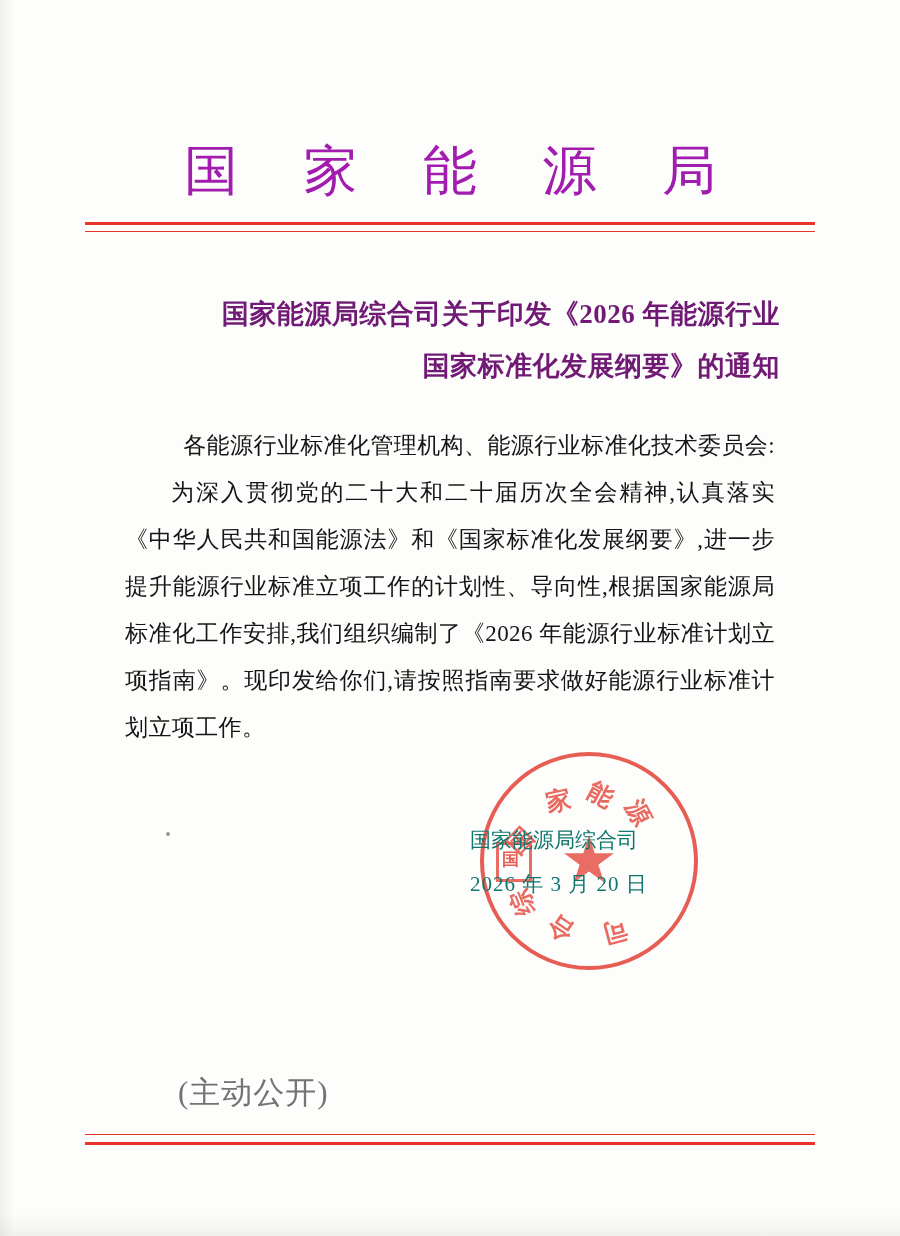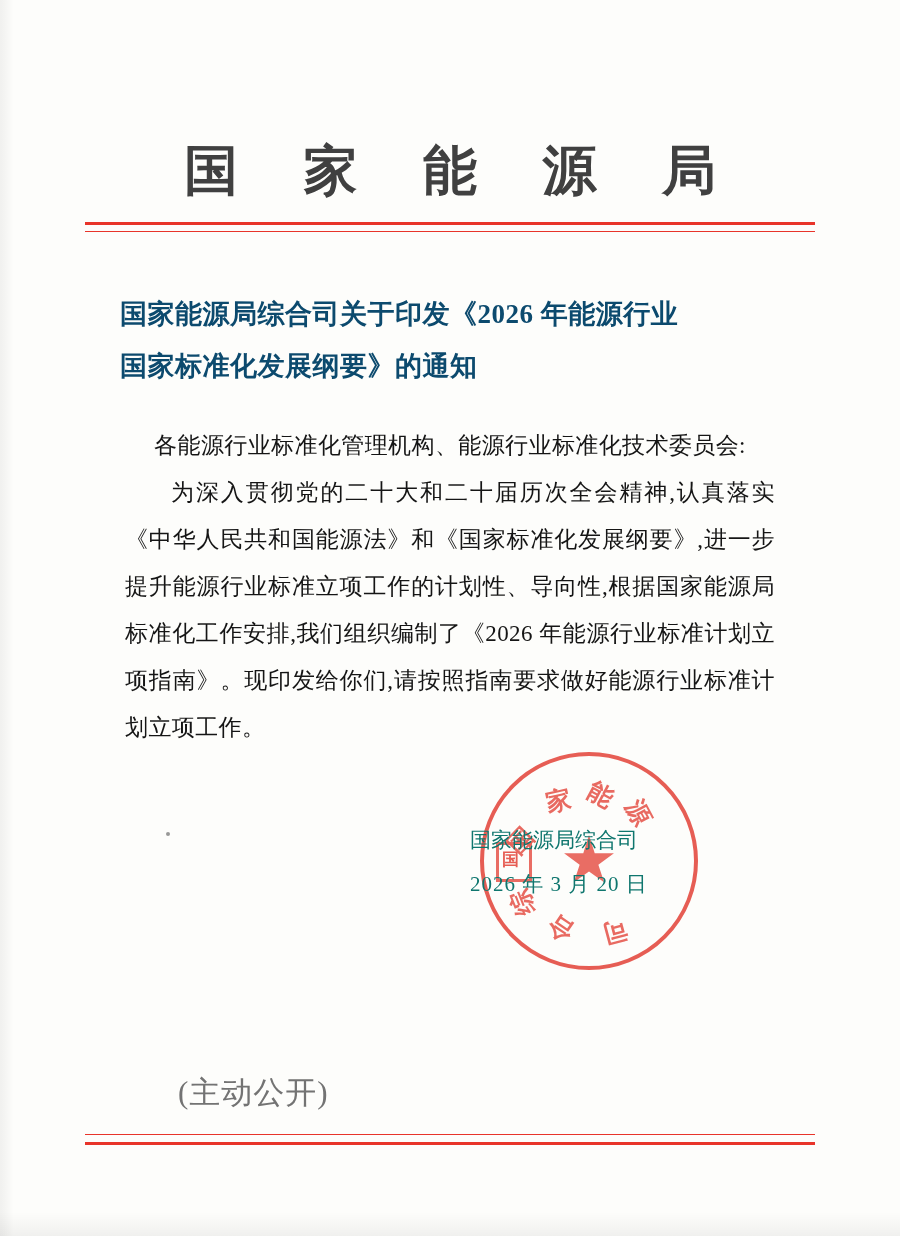--- a/index.html
+++ b/index.html
@@ -25,24 +25,24 @@
   
   .letterhead {
     position: absolute;
     top: 140px;
     left: 0;
     width: 100%;
     text-align: center;
   }
   .letterhead-title {
     font-family: "Liberation Serif", "DejaVu Serif", serif;
-    font-weight: bold;
+    font-weight: normal;
     font-size: 54px;
     letter-spacing: 26px;
-    color: #404040;
+    color: #a21caf;
     text-indent: 26px;
     line-height: 1.15;
     white-space: nowrap;
   }
 
   .rule-top-thick {
     position: absolute;
     top: 222px;
     left: 85px;
     width: 730px;
@@ -57,42 +57,42 @@
     height: 1px;
     background: #e8342a;
   }
 
   
   .doc-title {
     position: absolute;
     top: 288px;
     left: 120px;
     width: 660px;
-    text-align: left;
+    text-align: right;
     font-size: 27px;
     font-weight: bold;
     line-height: 52px;
     letter-spacing: 0.5px;
-    color: #0c4a6e;
+    color: #701a75;
   }
 
   
   .body-block {
     position: absolute;
     top: 422px;
     left: 125px;
     width: 650px;
     font-size: 23px;
     line-height: 47px;
     color: #151515;
     letter-spacing: 0.4px;
   }
   .salutation {
     margin: 0 0 0 0;
-    text-align: center;
+    text-align: right;
   }
   .para {
     margin: 0;
     text-indent: 2em;
     text-align: justify;
     text-justify: inter-ideograph;
   }
 
   
   .sign-block {

